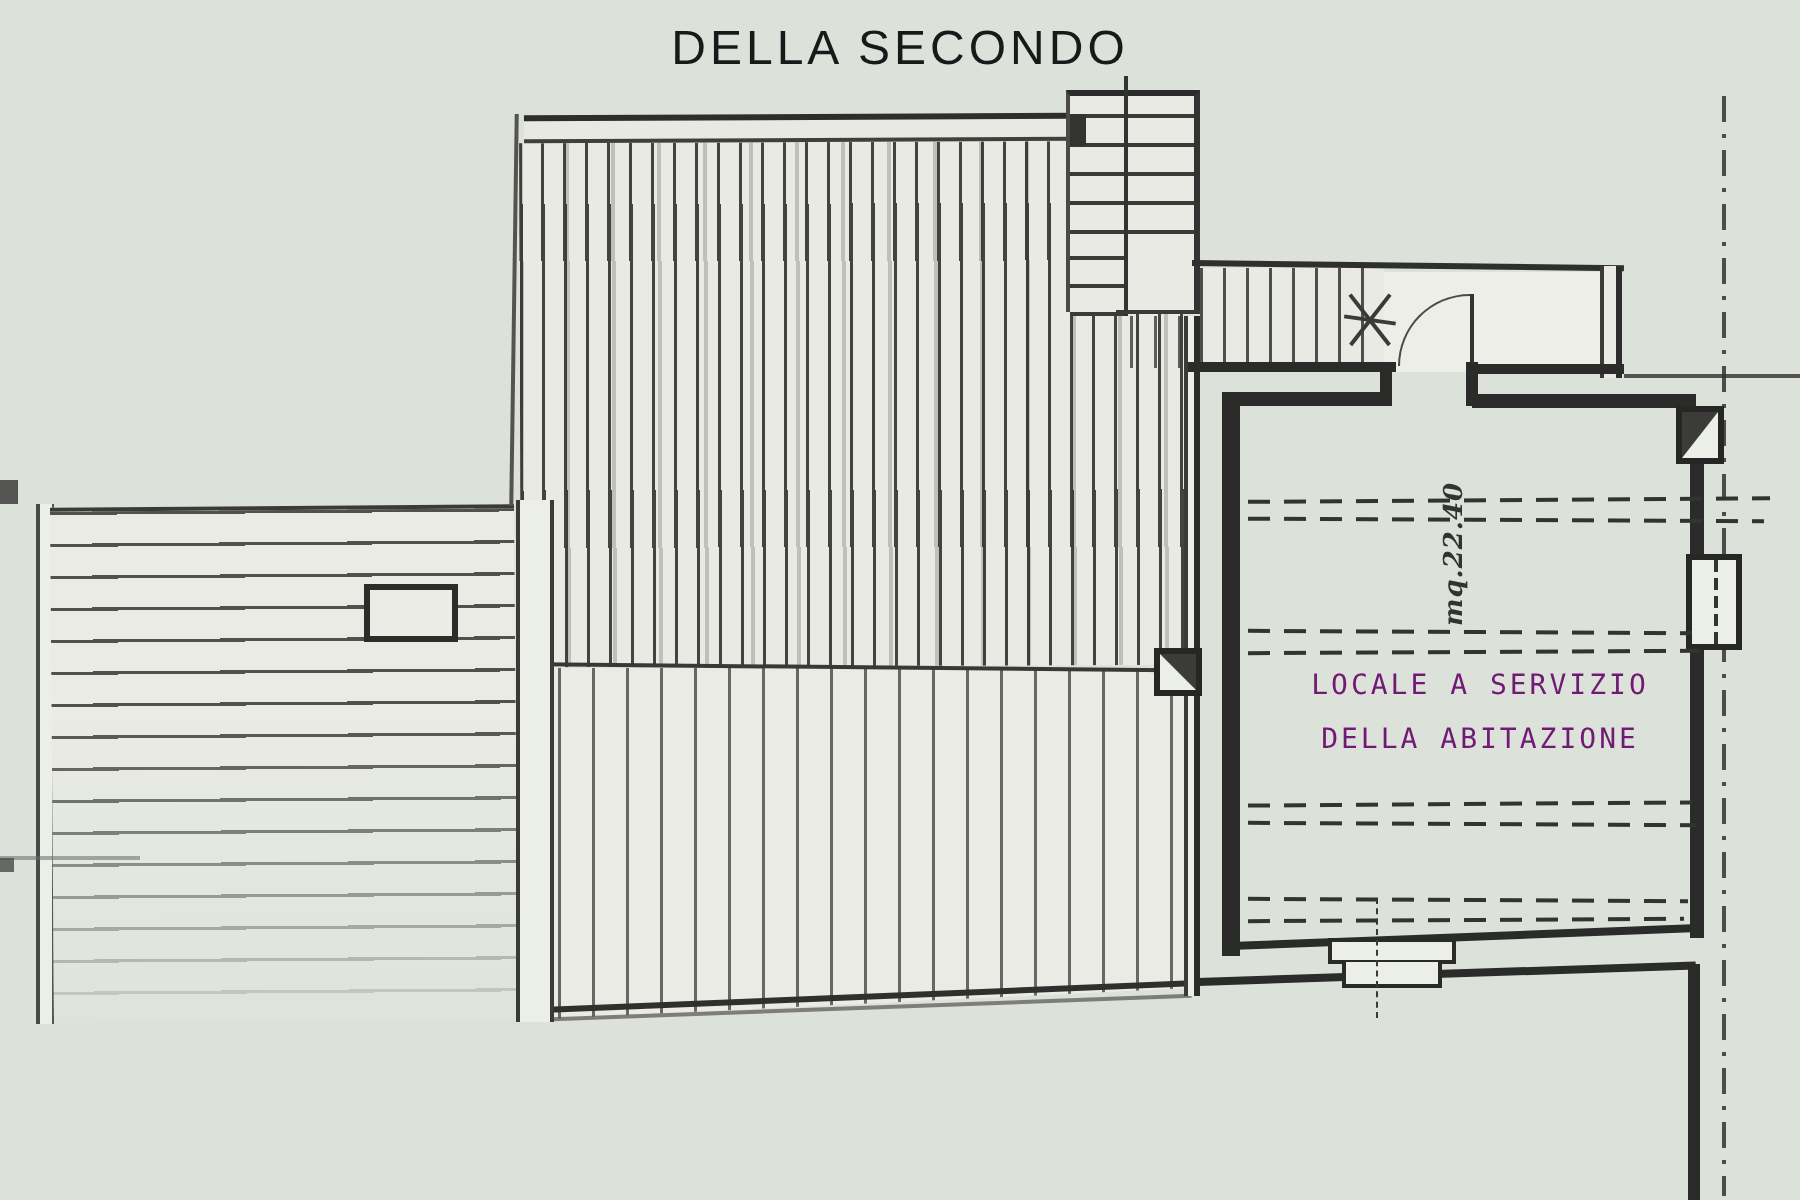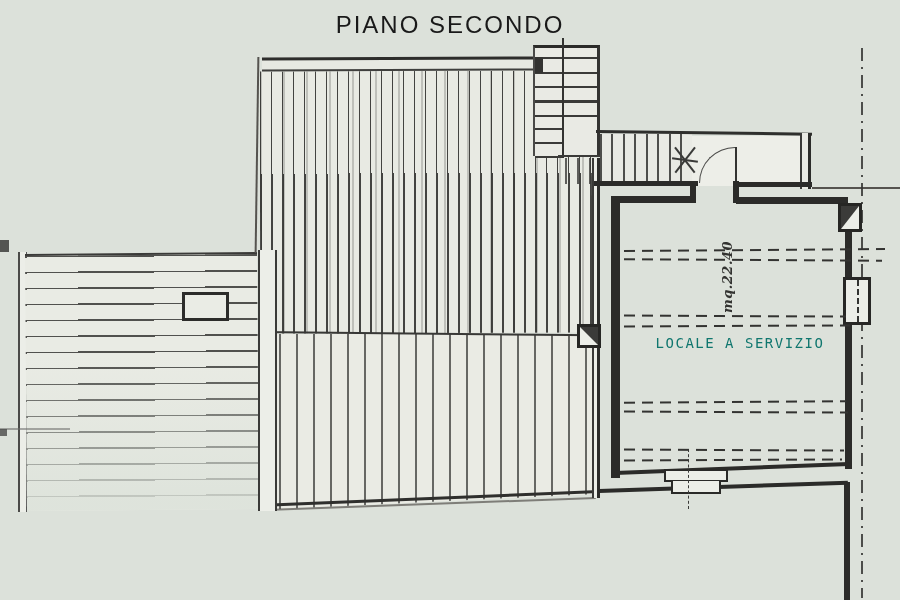--- a/index.html
+++ b/index.html
@@ -118,31 +118,31 @@
   .dl3{left:624px;top:315px;width:222px;transform:rotate(0.3deg);}
   .dl4{left:624px;top:325px;width:226px;transform:rotate(-0.3deg);}
   .dl5{left:624px;top:401px;width:222px;transform:rotate(-0.4deg);}
   .dl6{left:624px;top:411px;width:224px;transform:rotate(0.3deg);}
   .dl7{left:624px;top:449px;width:220px;transform:rotate(0.3deg);}
   .dl8{left:624px;top:459px;width:218px;transform:rotate(-0.3deg);}
 
   
   .room-label{left:628px;top:330px;width:224px;text-align:center;
     font-family:"DejaVu Sans Mono",monospace;font-size:14px;font-weight:400;
-    letter-spacing:1.5px;line-height:27px;color:#0f766e;}
+    letter-spacing:1.5px;line-height:27px;color:#701a75;}
   .area-label{left:687px;top:269px;width:82px;height:16px;line-height:16px;text-align:center;
     transform:rotate(-90deg);font-family:"DejaVu Serif",serif;font-style:italic;font-weight:700;
     font-size:13px;letter-spacing:.5px;color:#333331;}
 </style>
 </head>
 <body>
 
 <div class="canvas">
 
-  <div class="abs title">PIANO SECONDO</div>
+  <div class="abs title">DELLA SECONDO</div>
 
   <div class="abs left-roof-wall"></div>
   <div class="abs left-roof">
     <div class="abs left-roof-fade"></div>
   </div>
   <div class="abs skylight"></div>
   <div class="abs fold-line"></div>
   <div class="abs margin-mark-1"></div>
   <div class="abs margin-mark-2"></div>
 
@@ -208,16 +208,17 @@
   <div class="abs dash-line dl2"></div>
   <div class="abs dash-line dl3"></div>
   <div class="abs dash-line dl4"></div>
   <div class="abs dash-line dl5"></div>
   <div class="abs dash-line dl6"></div>
   <div class="abs dash-line dl7"></div>
   <div class="abs dash-line dl8"></div>
 
   <div class="abs room-label">
     <div>LOCALE A SERVIZIO</div>
+    <div>DELLA ABITAZIONE</div>
   </div>
   <div class="abs area-label">mq.22.40</div>
 
 </div>
 
 </body></html>

